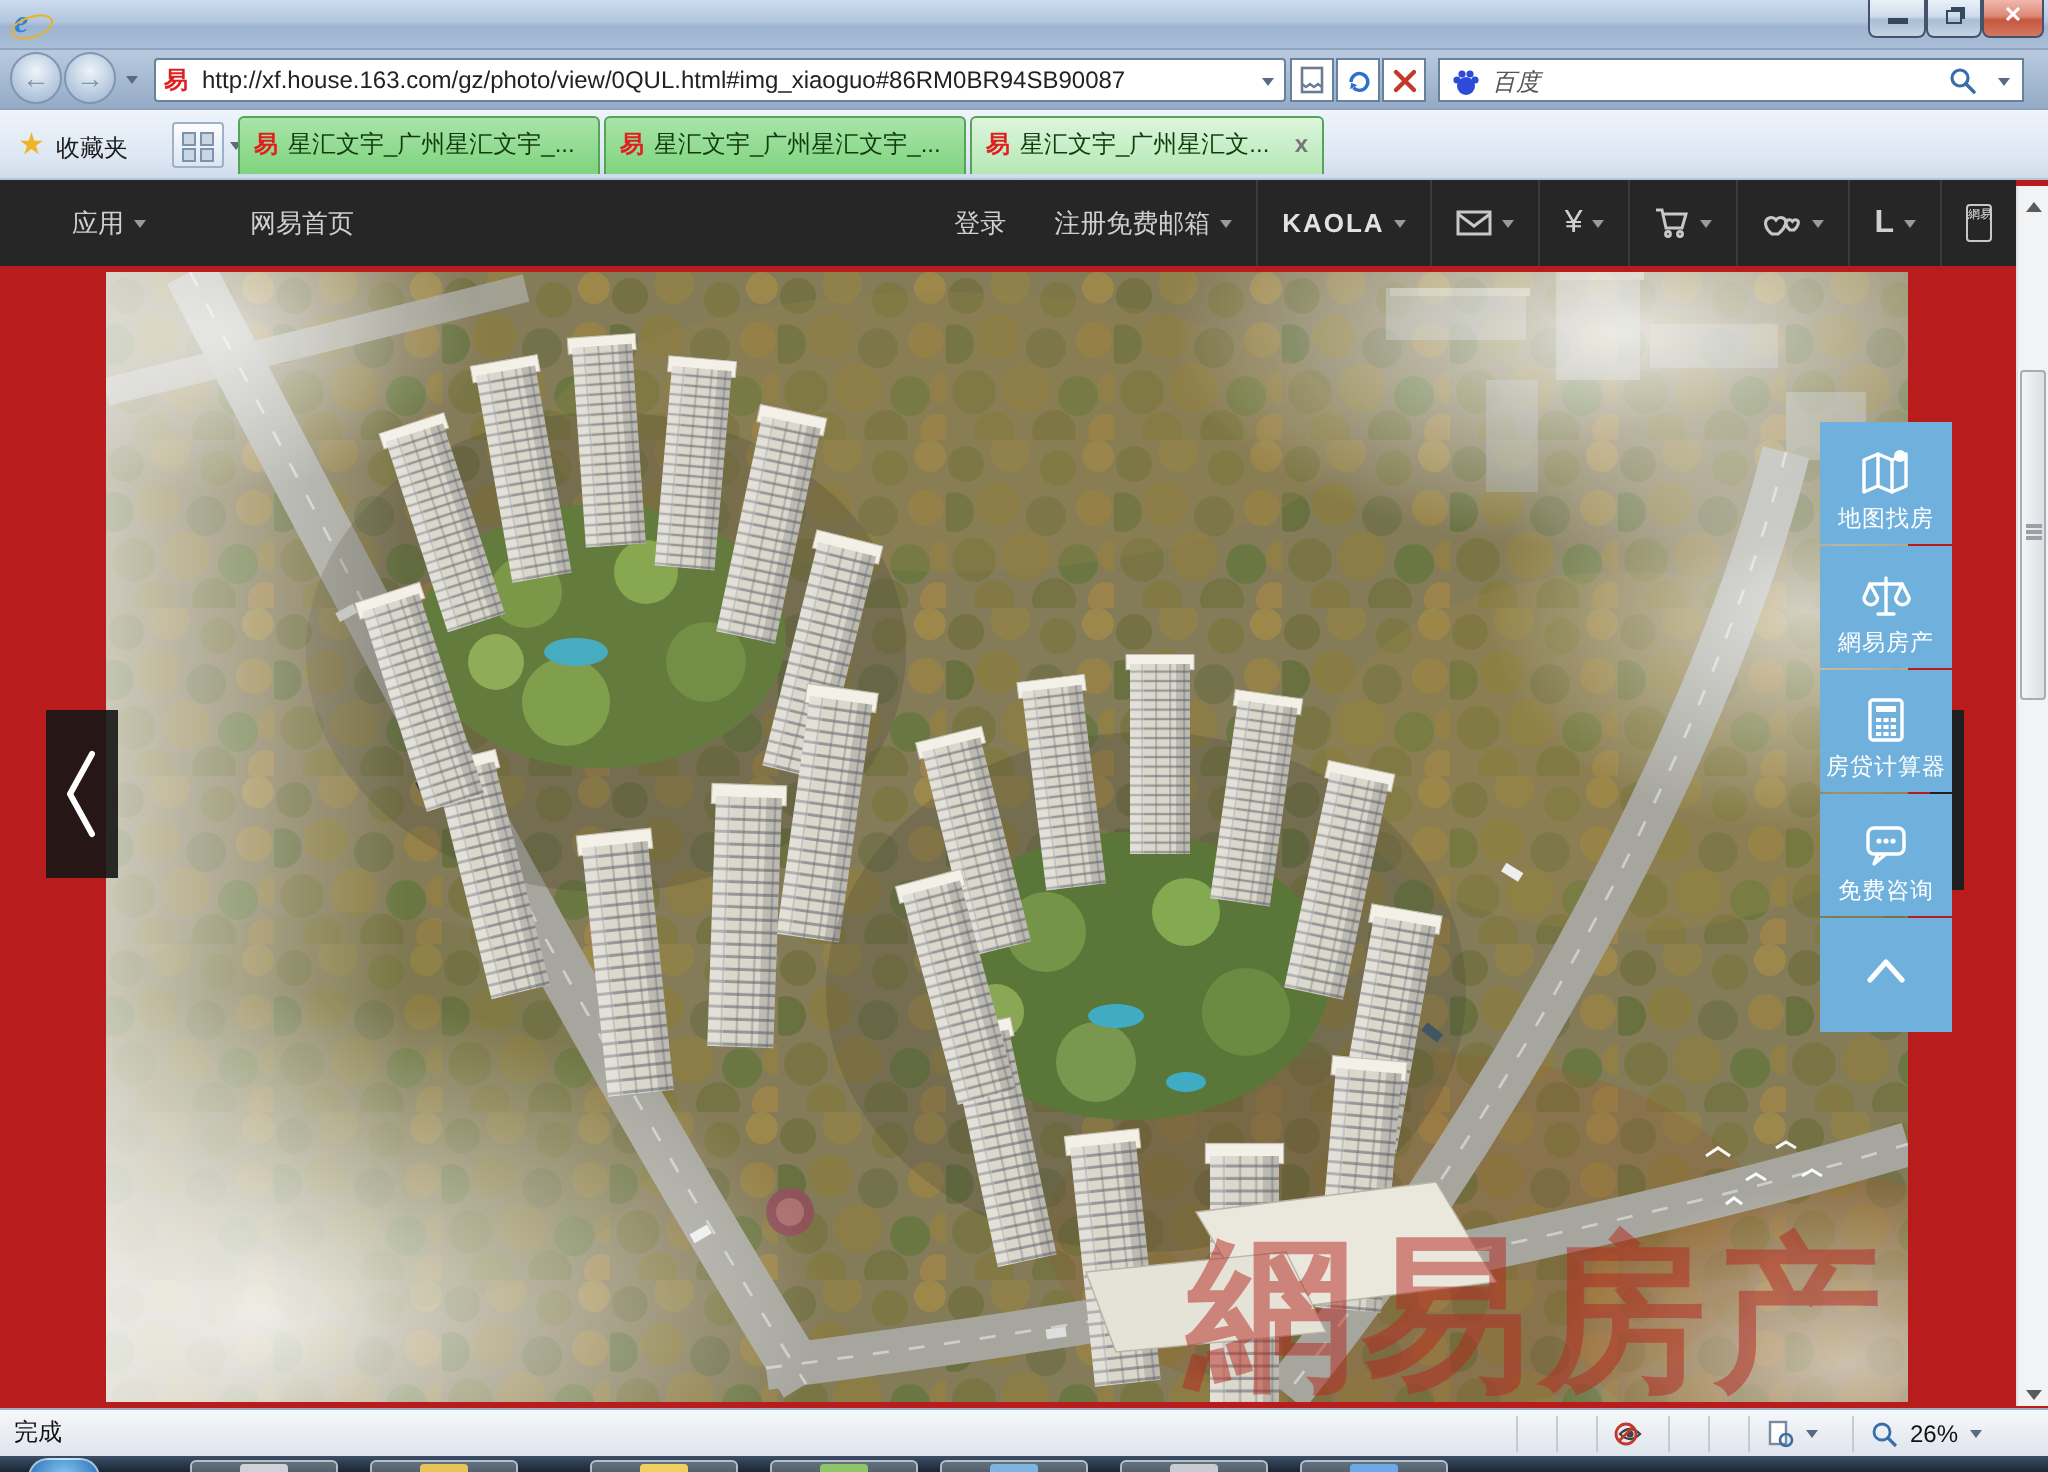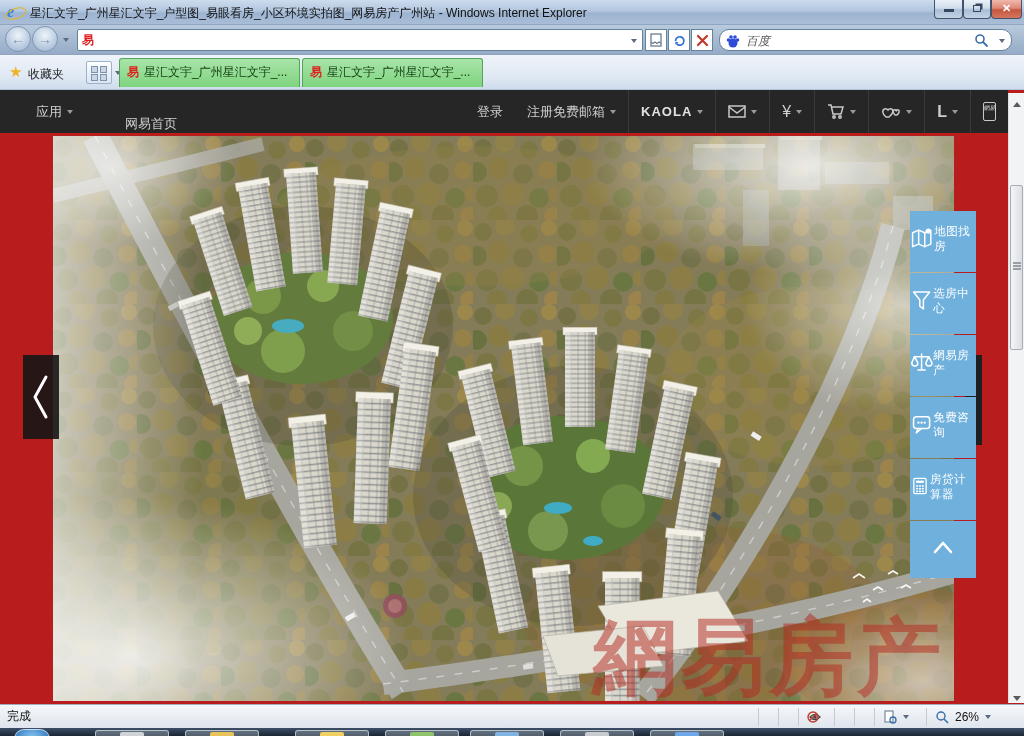--- a/index.html
+++ b/index.html
@@ -32,21 +32,21 @@
   #nav-back { left:5px; } #nav-fwd { left:32px; }
   .caret { display:inline-block; width:0; height:0; border-left:3.5px solid transparent; border-right:3.5px solid transparent; border-top:4px solid #5a6a80; vertical-align:middle; }
   #nav-caret { position:absolute; left:63px; top:13px; }
   #addressbar { position:absolute; left:77px; top:4px; width:566px; height:22px; background:#fff;
     border:1px solid #64839a; border-radius:2px; font-size:12px; line-height:20px; white-space:nowrap; overflow:hidden; }
   #addr-favicon { position:absolute; left:4px; top:3px; width:14px; height:14px; color:#e01f1f; font:bold 12px/14px "Liberation Sans",sans-serif; }
   #addr-url { position:absolute; left:23px; top:0; color:#222; }
   #addr-caret { position:absolute; right:5px; top:9px; }
   .abtn { position:absolute; top:4px; width:22px; height:22px; background:#fff; border:1px solid #64839a; text-align:center; }
   #btn-compat { left:645px; } #btn-refresh { left:668px; } #btn-stop { left:691px; }
-  #searchbox { position:absolute; left:719px; top:4px; width:293px; height:22px; background:#fff; border:1px solid #64839a; border-radius:10px; }
+  #searchbox { position:absolute; left:719px; top:4px; width:293px; height:22px; background:#fff; border:1px solid #64839a; border-radius:0; }
   #search-engine { position:absolute; left:26px; top:3px; font:italic 12px/16px "Liberation Serif",serif; color:#555; }
   #search-caret { position:absolute; right:6px; top:9px; }
 
   
   #favbar { position:absolute; left:0; top:55px; width:1024px; height:35px;
     background:linear-gradient(180deg,#eff4fa 0%,#dde7f3 70%,#cfdcec 100%); border-bottom:1px solid #b4c4d8; }
   #fav-star { position:absolute; left:9px; top:8px; color:#f0b429; font-size:15px; }
   #fav-label { position:absolute; left:28px; top:11px; font-size:12px; color:#1c1c1c; }
   #quicktabs { position:absolute; left:86px; top:6px; width:26px; height:23px; border:1px solid #9db1c8; border-radius:2px;
     background:linear-gradient(180deg,#fdfeff,#dbe6f2); }
@@ -58,36 +58,36 @@
   .tab .tfav { color:#e01f1f; font-weight:bold; margin:0 5px 0 7px; }
   .tab .tclose { position:absolute; right:7px; top:0; color:#777; font:bold 12px/27px "Liberation Sans",sans-serif; }
   #tab1 { left:119px; width:181px; } #tab2 { left:302px; width:181px; } #tab3 { left:485px; width:177px; }
 
   
   #page { position:absolute; left:0; top:90px; width:1024px; height:614px; background:#b91c1c; }
   #sitenav { position:absolute; left:0; top:0; width:1008px; height:43px; background:#262626; display:flex; align-items:stretch; }
   .sn-item { color:#cfcfcf; font-size:13px; display:flex; align-items:center; padding:0 12px; white-space:nowrap; }
   .sn-item .caret { border-top-color:#9a9a9a; margin-left:5px; }
   .sn-cell { border-left:1px solid #3a3a3a; }
-  #sn-app { padding-left:36px; } #sn-home { margin-left:28px;align-items:flex-end; }
+  #sn-app { padding-left:36px; } #sn-home { margin-left:28px; }
   #sn-spacer { flex:1; }
   #sn-kaola span { font-weight:bold; letter-spacing:1px; color:#e2e2e2; }
   #sn-pay span { font-size:16px; } #sn-l span { font-size:16px; font-weight:bold; }
   #sn-bobo span { font-size:14px; color:#ddd; }
   .sn-svg { stroke:#c8c8c8; fill:none; stroke-width:1.5; }
   #sn-phone .phonebox { border:1.3px solid #c8c8c8; border-radius:2px; width:13px; height:19px; text-align:center; color:#ddd; font-size:6px; line-height:8px; padding-top:1px; }
 
   
   #photo { position:absolute; left:53px; top:46px; width:901px; height:565px; }
   #leftarrow { position:absolute; left:23px; top:265px; width:36px; height:84px; background:rgba(22,22,22,.9); z-index:3; }
   #darksliver { position:absolute; left:965px; top:265px; width:17px; height:90px; background:#1f1f1f; z-index:1; }
 
   
   #sidebar { position:absolute; left:910px; top:121px; width:66px; z-index:4; }
-  .sbtn { width:66px; background:#6fb0dd; color:#fff; display:flex; align-items:center; justify-content:flex-end;
+  .sbtn { width:66px; background:#6fb0dd; color:#fff; display:flex; flex-direction:column; align-items:center; justify-content:flex-end;
     margin-bottom:1px; padding-bottom:5px;font-family:Liberation Mono, monospace; }
   .sbtn .icon { margin-bottom:3px; }
   .sbtn .lbl { font-size:11.5px; letter-spacing:0.5px; }
   .sicon { stroke:#fff; fill:none; stroke-width:1.7; stroke-linejoin:round; stroke-linecap:round; }
 
   
   #vscroll { position:absolute; left:1008px; top:3px; width:16px; height:610px; background:#f2f3f5; border-left:1px solid #e0e0e0; }
   .sarrow { position:absolute; left:0; width:16px; height:16px; background:#f2f3f5; text-align:center; }
   .tri-up { display:inline-block; width:0; height:0; border-left:4px solid transparent; border-right:4px solid transparent; border-bottom:5px solid #5a5a5a; margin-top:5px; }
   .tri-dn { display:inline-block; width:0; height:0; border-left:4px solid transparent; border-right:4px solid transparent; border-top:5px solid #5a5a5a; margin-top:6px; }
@@ -111,32 +111,32 @@
   .tslot { position:absolute; top:2px; width:74px; height:6px; border:1px solid rgba(255,255,255,.55); border-bottom:none; border-radius:3px 3px 0 0; background:rgba(215,228,240,.3); }
   .tslot i { position:absolute; left:24px; top:1px; width:24px; height:5px; border-radius:2px 2px 0 0; display:block; }
 </style>
 </head>
 <body>
 
 <div id="win">
 
   <div id="titlebar">
     <span class="ie-logo">e</span>
-    <span id="title-text">星汇文宇_广州星汇文宇_户型图_易眼看房_小区环境实拍图_网易房产广州站 - Windows Internet Explorer</span>
     <div class="winbtn" id="btn-min"><span class="minbar"></span></div>
     <div class="winbtn" id="btn-restore"><span class="restoreglyph"></span></div>
     <div class="winbtn" id="btn-close">✕</div>
   </div>
 
   <div id="navrow">
     <div class="navcircle" id="nav-back">←</div>
     <div class="navcircle" id="nav-fwd">→</div>
     <span class="caret" id="nav-caret"></span>
     <div id="addressbar">
       <span id="addr-favicon">易</span>
+      <span id="addr-url">http://xf.house.163.com/gz/photo/view/0QUL.html#img_xiaoguo#86RM0BR94SB90087</span>
       <span class="caret" id="addr-caret"></span>
     </div>
     <div class="abtn" id="btn-compat">
       <svg width="14" height="14" viewBox="0 0 14 14" style="margin-top:3px">
           <rect x="2" y="1" width="10" height="12" fill="none" stroke="#6a7c90" stroke-width="1.3"></rect>
           <path d="M2 9 l2,1.5 2,-1.5 2,1.5 2,-1.5 2,1.5" fill="none" stroke="#6a7c90" stroke-width="1.2"></path>
         </svg>
     </div>
     <div class="abtn" id="btn-refresh">
       <svg width="15" height="15" viewBox="0 0 15 15" style="margin-top:3px">
@@ -174,20 +174,24 @@
         <span class="qsq" style="left:13px;top:4px"></span>
       <span class="qsq" style="left:4px;top:12px"></span>
         <span class="qsq" style="left:13px;top:12px"></span>
     </div>
     <span class="caret" id="quicktabs-caret"></span>
     <div class="tab" id="tab1">
       <span class="tfav">易</span><span>星汇文宇_广州星汇文宇_...</span>
     </div>
     <div class="tab" id="tab2">
       <span class="tfav">易</span><span>星汇文宇_广州星汇文宇_...</span>
+    </div>
+    <div class="tab active" id="tab3">
+      <span class="tfav">易</span><span>星汇文宇_广州星汇文...</span>
+      <span class="tclose">x</span>
     </div>
   </div>
 
   <div id="page">
 
     <div id="sitenav">
       <div class="sn-item" id="sn-app">
           <span>应用</span>
           <span class="caret"></span>
         </div>
@@ -397,61 +401,55 @@
       <div class="sbtn" style="height:61px">
         <svg class="icon sicon" width="28" height="26" viewBox="0 0 28 26">
           <path d="M3,7 L10,4 L17,7 L24,4 L24,20 L17,23 L10,20 L3,23 Z"></path>
             <path d="M10,4 V20 M17,7 V23"></path>
           <circle cx="21" cy="5" r="3" fill="#fff" stroke="none"></circle>
         </svg>
         <span class="lbl">地图找房</span>
       </div>
       <div class="sbtn" style="height:61px">
         <svg class="icon sicon" width="26" height="26" viewBox="0 0 26 26">
-          <path d="M4,4 H22 L15,13 V23 L11,20 V13 Z"></path>
-        </svg>
-        <span class="lbl">选房中心</span>
-      </div>
-      <div class="sbtn" style="height:61px">
-        <svg class="icon sicon" width="26" height="26" viewBox="0 0 26 26">
           <path d="M13,4 V21 M5,7 H21 M9,22 H17"></path>
           <path d="M5,7 L2,14 A3.4,3.4 0 0 0 8.8,14 Z M21,7 L17.8,14 A3.4,3.4 0 0 0 24.6,14 Z"></path>
         </svg>
         <span class="lbl">網易房产</span>
-      </div>
-      <div class="sbtn" style="height:61px">
-        <svg class="icon sicon" width="26" height="26" viewBox="0 0 26 26">
-          <rect x="4" y="5" width="18" height="13" rx="3"></rect>
-            <path d="M9,18 L7,23 L13,18"></path>
-          <g fill="#fff" stroke="none">
-              <circle cx="9.5" cy="11.5" r="1.3"></circle>
-              <circle cx="13" cy="11.5" r="1.3"></circle>
-              <circle cx="16.5" cy="11.5" r="1.3"></circle>
-            </g>
-        </svg>
-        <span class="lbl">免费咨询</span>
       </div>
       <div class="sbtn" style="height:61px">
         <svg class="icon sicon" width="26" height="26" viewBox="0 0 26 26">
           <rect x="5" y="3" width="16" height="20" rx="1.5"></rect>
             <rect x="8" y="6" width="10" height="3" fill="#fff" stroke="none"></rect>
           <g fill="#fff" stroke="none">
             <rect x="8" y="12" width="2.6" height="2"></rect>
               <rect x="11.7" y="12" width="2.6" height="2"></rect>
               <rect x="15.4" y="12" width="2.6" height="2"></rect>
             <rect x="8" y="15.5" width="2.6" height="2"></rect>
               <rect x="11.7" y="15.5" width="2.6" height="2"></rect>
               <rect x="15.4" y="15.5" width="2.6" height="2"></rect>
             <rect x="8" y="19" width="2.6" height="2"></rect>
               <rect x="11.7" y="19" width="2.6" height="2"></rect>
               <rect x="15.4" y="19" width="2.6" height="2"></rect>
           </g>
         </svg>
         <span class="lbl">房贷计算器</span>
       </div>
+      <div class="sbtn" style="height:61px">
+        <svg class="icon sicon" width="26" height="26" viewBox="0 0 26 26">
+          <rect x="4" y="5" width="18" height="13" rx="3"></rect>
+            <path d="M9,18 L7,23 L13,18"></path>
+          <g fill="#fff" stroke="none">
+              <circle cx="9.5" cy="11.5" r="1.3"></circle>
+              <circle cx="13" cy="11.5" r="1.3"></circle>
+              <circle cx="16.5" cy="11.5" r="1.3"></circle>
+            </g>
+        </svg>
+        <span class="lbl">免费咨询</span>
+      </div>
       <div class="sbtn" style="height:57px; justify-content:center">
         <svg class="sicon" width="30" height="20" viewBox="0 0 30 20">
           <polyline points="7,15 15,6 23,15" stroke-width="2.6"></polyline>
         </svg>
       </div>
     </div>
 
     <div id="vscroll">
       <div class="sarrow" style="top:0"><span class="tri-up"></span></div>
       <div id="sthumb">

